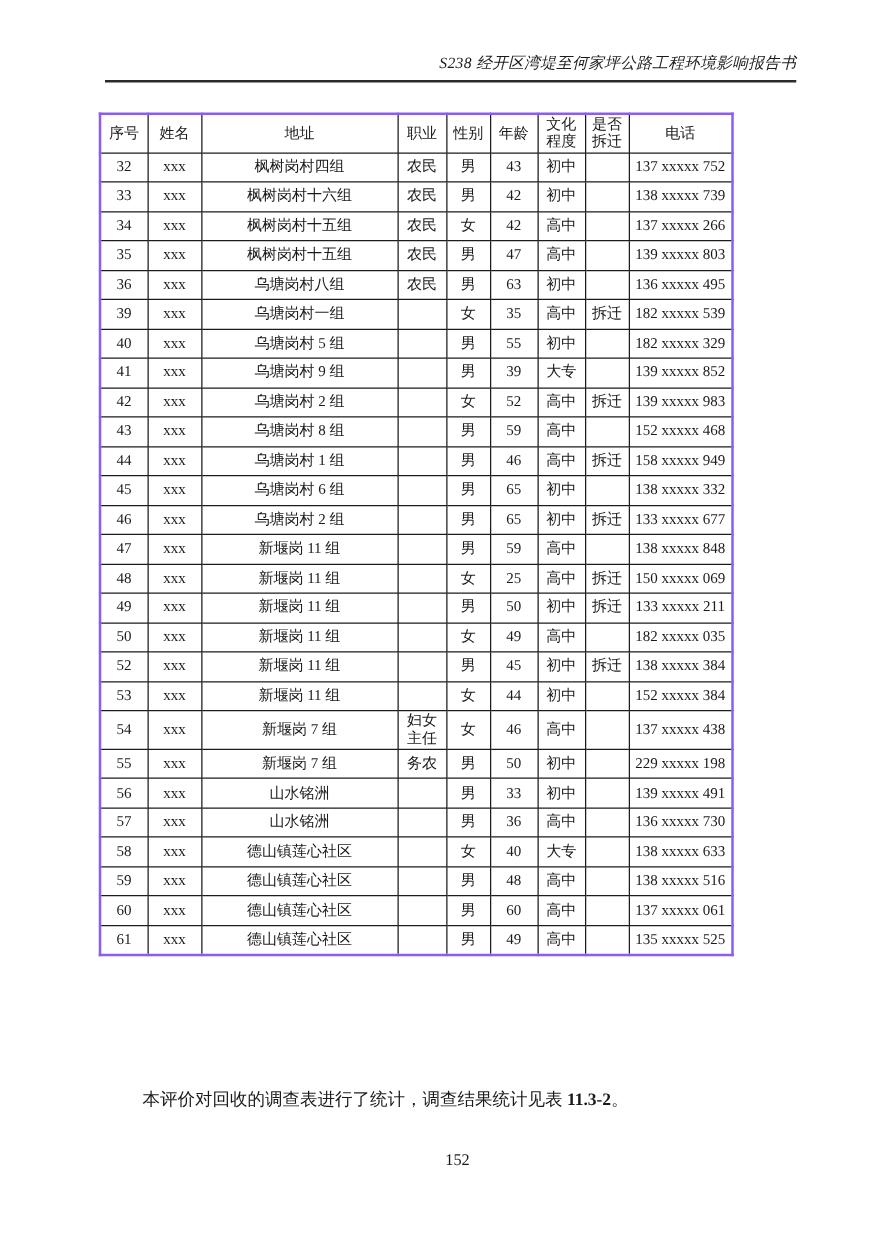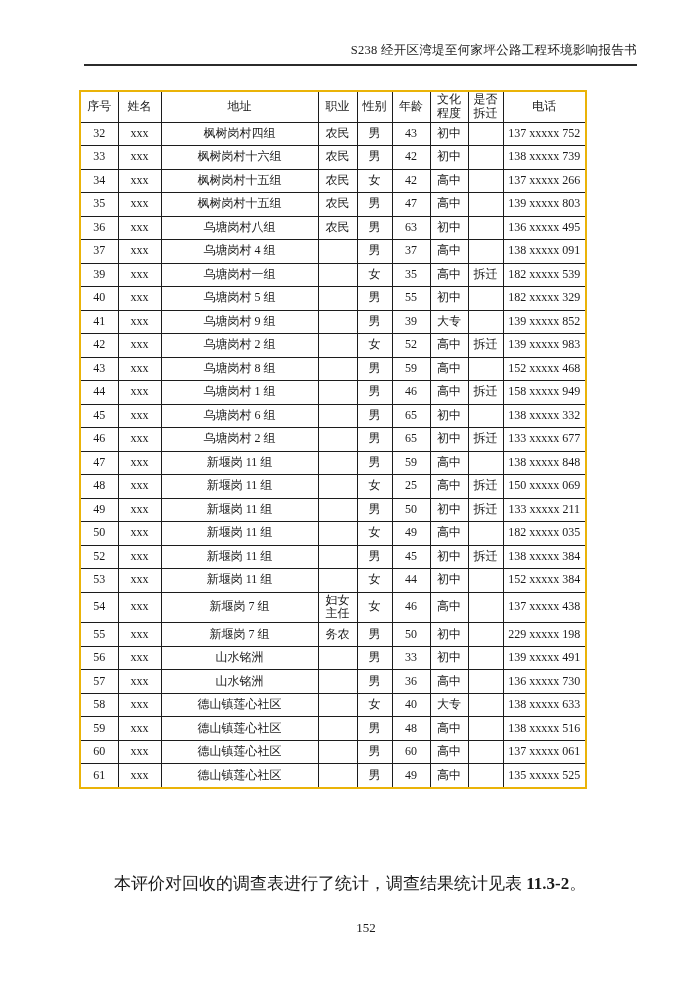--- a/index.html
+++ b/index.html
@@ -15,57 +15,58 @@
   .doc-header {
     position: absolute;
     top: 43px;
     left: 85px;
     width: 552px;
     text-align: right;
     font-size: 12.5px;
     line-height: 15px;
     letter-spacing: 0.3px;
     white-space: nowrap;
+    font-style: italic;
   }
   .header-rule {
     position: absolute;
     top: 64px;
     left: 84px;
     width: 553px;
     height: 2px;
     background: #2b2b2b;
   }
   table.survey-table {
     position: absolute;
     top: 90px;
     left: 79px;
     width: 506px;
     border-collapse: collapse;
     table-layout: fixed;
-    border: 2px solid #eab308;
+    border: 2px solid #8b5cf6;
     font-size: 12px;
   }
   .survey-table th, .survey-table td {
     border: 1px solid #1c1c1c;
     text-align: center;
     vertical-align: middle;
     padding: 1px 2px;
     font-weight: normal;
     line-height: 1.15;
     overflow: hidden;
     word-break: break-all;
   }
   .survey-table th { height: 27px; }
   .survey-table td { height: 20.5px; }
   .para {
     position: absolute;
     top: 856px;
     left: 83px;
     width: 554px;
-    font-size: 17px;
+    font-size: 14px;
     line-height: 22px;
     text-indent: 31px;
   }
   .para .table-ref { font-weight: bold; }
   .page-number {
     position: absolute;
     top: 920px;
     left: 16px;
     width: 700px;
     text-align: center;
@@ -154,31 +155,20 @@
         <td>xxx</td>
         <td>乌塘岗村八组</td>
         <td>农民</td>
         <td>男</td>
         <td>63</td>
         <td>初中</td>
         <td></td>
         <td>136 xxxxx 495</td>
       </tr>
       <tr>
-        <td>37</td>
-        <td>xxx</td>
-        <td>乌塘岗村 4 组</td>
-        <td></td>
-        <td>男</td>
-        <td>37</td>
-        <td>高中</td>
-        <td></td>
-        <td>138 xxxxx 091</td>
-      </tr>
-      <tr>
         <td>39</td>
         <td>xxx</td>
         <td>乌塘岗村一组</td>
         <td></td>
         <td>女</td>
         <td>35</td>
         <td>高中</td>
         <td>拆迁</td>
         <td>182 xxxxx 539</td>
       </tr>

